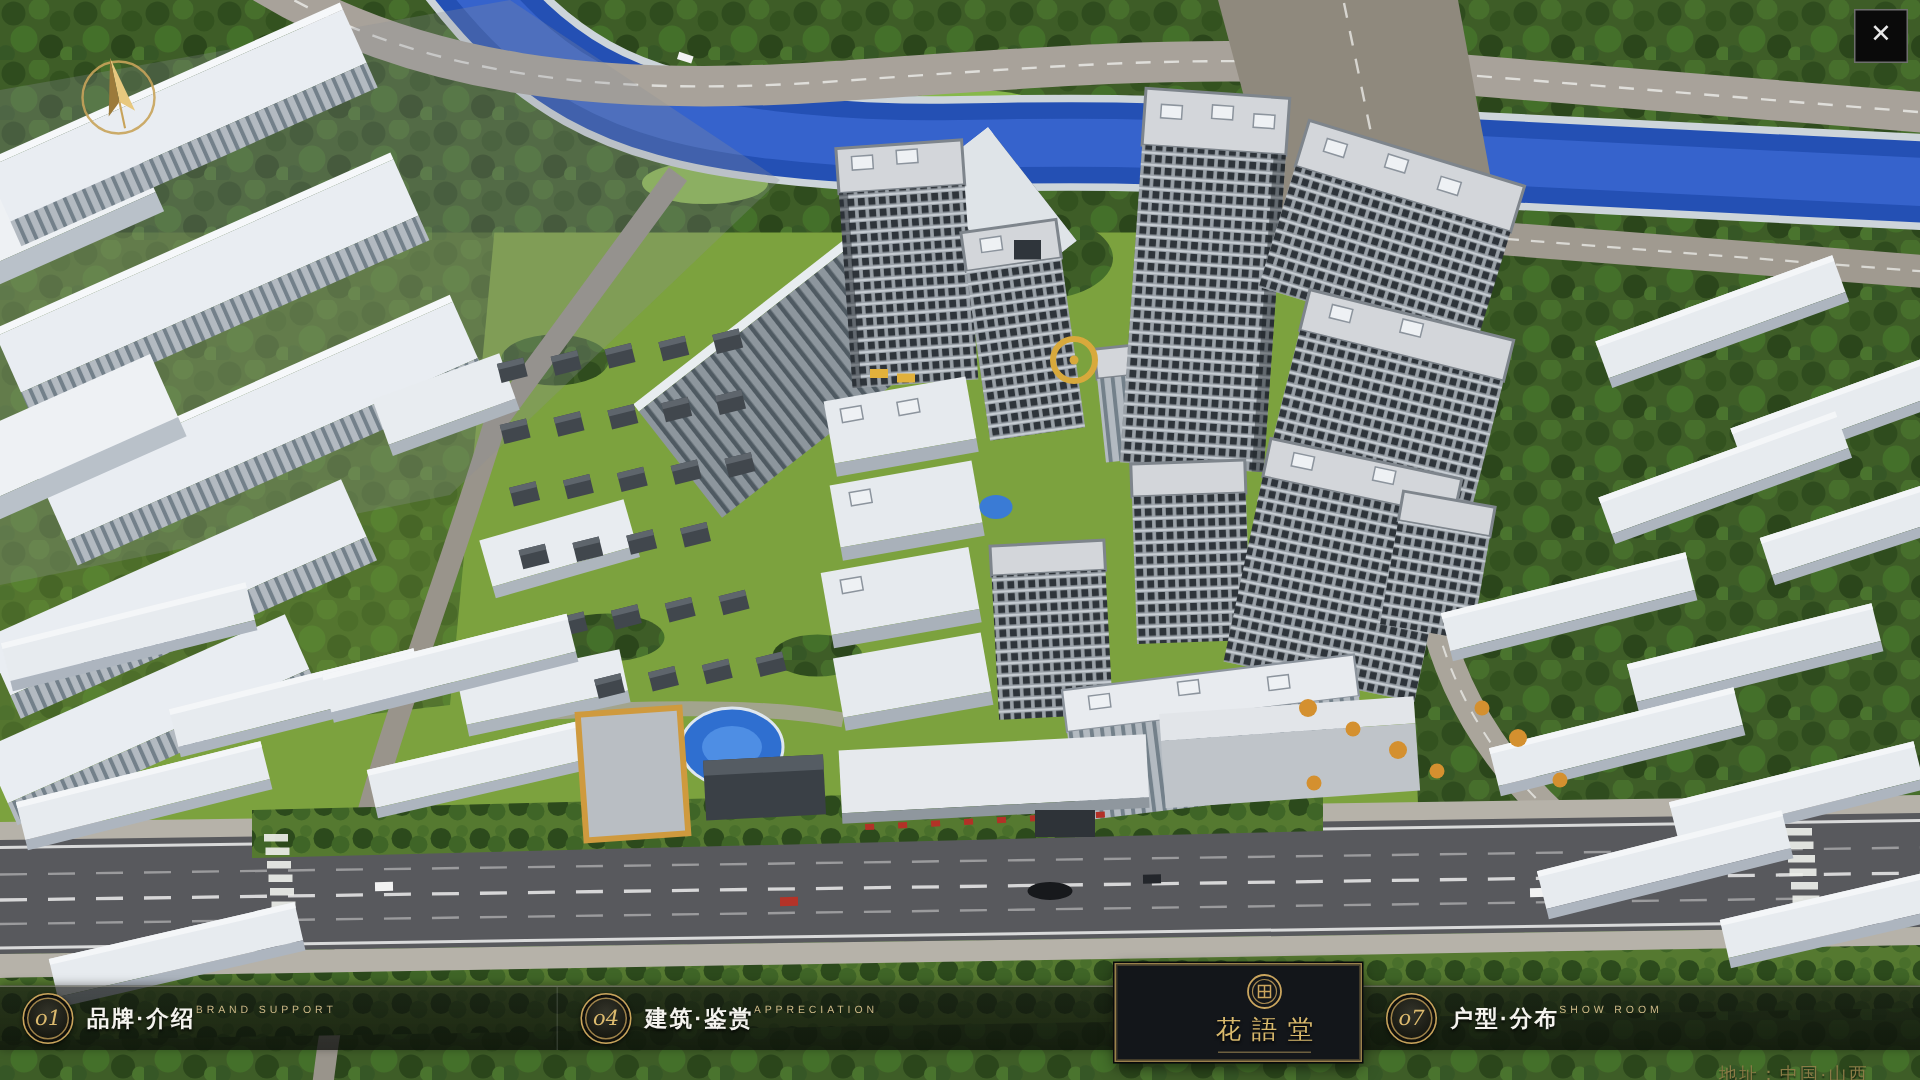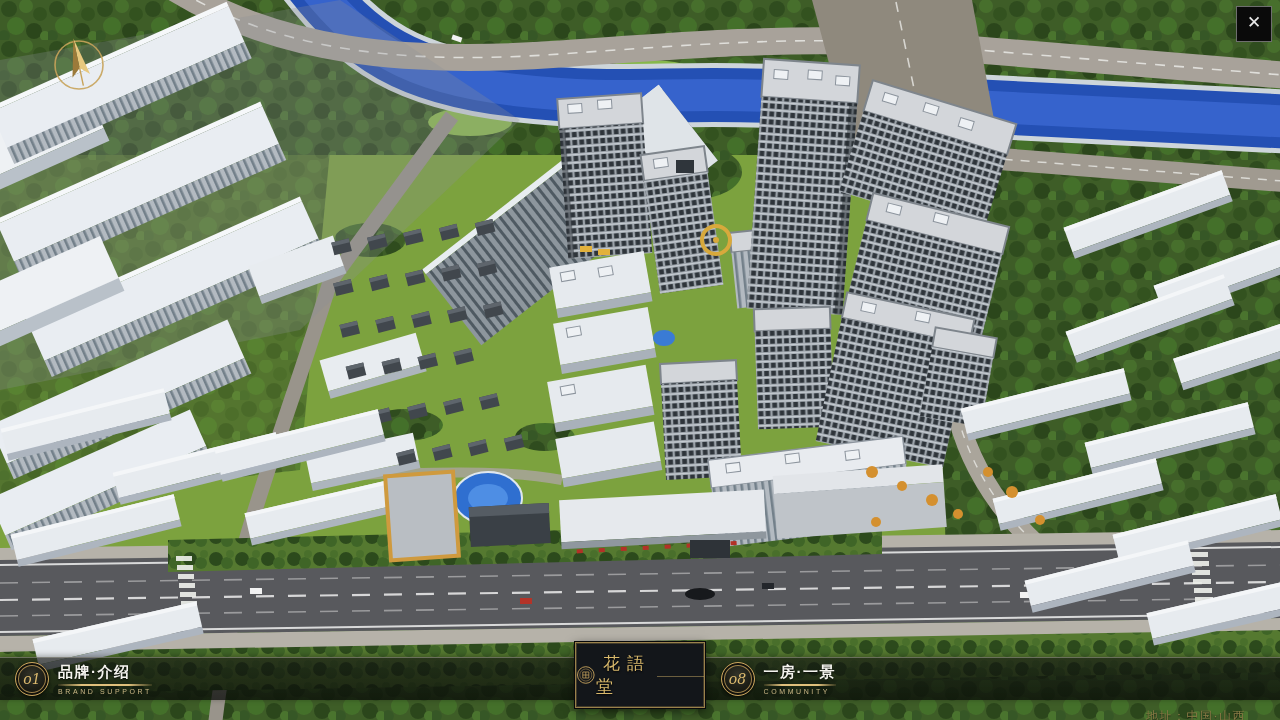--- a/index.html
+++ b/index.html
@@ -20,31 +20,31 @@
               box-shadow:0 -1px 6px rgba(0,0,0,.35);}
   .nav-item{flex:1;height:100%;display:flex;align-items:center;gap:9px;padding:0 6px 0 15px;
             border-left:1px solid rgba(255,255,255,.13);cursor:pointer;min-width:0;}
   .nav-item:first-child{border-left:none;}
   .badge{flex:none;width:32px;height:32px;border-radius:50%;
          border:1px solid #c9a45c;
          box-shadow:inset 0 0 0 2px rgba(8,10,8,.95), inset 0 0 0 3px rgba(201,164,92,.75), 0 1px 3px rgba(0,0,0,.7);
          background:radial-gradient(circle at 50% 38%,#34342a 0%,#15160f 70%);
          color:#dcba6e;display:flex;align-items:center;justify-content:center;
          font-family:"DejaVu Serif",serif;font-style:italic;font-size:14px;}
-  .nav-text{display:flex;flex-direction:column;min-width:0;}
+  .nav-text{display:flex;flex-direction:row;min-width:0;}
   .nav-title{font-size:15px;font-weight:bold;color:#f4f3ee;letter-spacing:1.5px;white-space:nowrap;
              text-shadow:0 1px 2px rgba(0,0,0,.85);}
   .nav-underline{height:2px;margin:2px 0;
              background:linear-gradient(90deg,rgba(201,164,92,.15),#e0c07c 25%,#e0c07c 75%,rgba(201,164,92,.15));}
   .nav-sub{font-size:7px;color:#cdb988;letter-spacing:2.6px;white-space:nowrap;overflow:hidden;}
 
   #logo-panel{flex:none;width:128px;height:64px;margin-top:-16px;z-index:5;position:relative;
               background:#13161a;border:1px solid #9a814b;
               box-shadow:0 0 0 1px #07080a, inset 0 0 0 1px rgba(154,129,75,.35), 0 3px 10px rgba(0,0,0,.65);
-              display:flex;flex-direction:row;align-items:center;justify-content:center;gap:1px;cursor:pointer;}
+              display:flex;flex-direction:column;align-items:center;justify-content:center;gap:1px;cursor:pointer;padding-left:35px;}
   .logo-title{font-family:"DejaVu Serif",serif;font-size:17px;color:#d9b96c;letter-spacing:7px;text-indent:7px;
               text-shadow:0 1px 2px #000;}
   .logo-line{width:62px;height:1px;background:rgba(217,185,108,.45);margin-top:2px;}
 
   #address{position:absolute;right:34px;top:708px;font-size:12px;color:#8a7b46;letter-spacing:1.5px;
            text-shadow:0 1px 1px rgba(0,0,0,.6);text-decoration:underline;}
 </style>
 </head>
 <body>
 
@@ -426,35 +426,43 @@
 
   <div id="bottom-bar">
     <div class="nav-item">
       <span class="badge">o1</span>
       <span class="nav-text">
         <span class="nav-title">品牌·介绍</span>
         <span class="nav-underline"></span>
         <span class="nav-sub">BRAND SUPPORT</span>
       </span>
     </div>
+    <div class="nav-item">
+      <span class="badge">o4</span>
+      <span class="nav-text">
+        <span class="nav-title">建筑·鉴赏</span>
+        <span class="nav-underline"></span>
+        <span class="nav-sub">APPRECIATION</span>
+      </span>
+    </div>
 
     <div id="logo-panel">
       <svg width="26" height="26" viewBox="0 0 26 26">
         <circle cx="13" cy="13" r="11" fill="none" stroke="#caa55e" stroke-width="1.2"></circle>
         <circle cx="13" cy="13" r="8" fill="none" stroke="#caa55e" stroke-width="0.8" opacity="0.8"></circle>
         <path d="M9 9 h8 v8 h-8 z M13 9 v8 M9 13 h8" fill="none" stroke="#caa55e" stroke-width="1"></path>
       </svg>
       <span class="logo-title">花語堂</span>
       <span class="logo-line"></span>
     </div>
 
     <div class="nav-item">
-      <span class="badge">o8</span>
+      <span class="badge">o7</span>
       <span class="nav-text">
-        <span class="nav-title">一房·一景</span>
+        <span class="nav-title">户型·分布</span>
         <span class="nav-underline"></span>
-        <span class="nav-sub">COMMUNITY</span>
+        <span class="nav-sub">SHOW ROOM</span>
       </span>
     </div>
   </div>
 
   <div id="address">地址：中国·山西</div>
 </div>
 
 </body></html>

